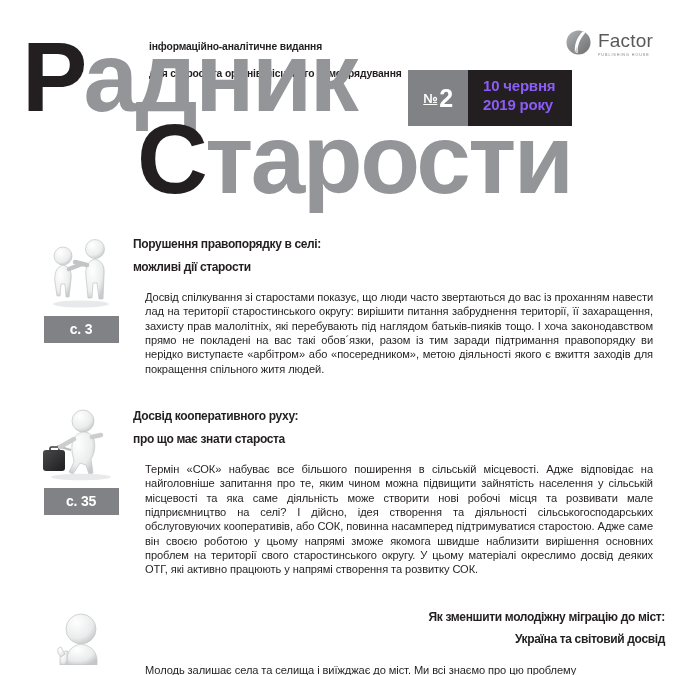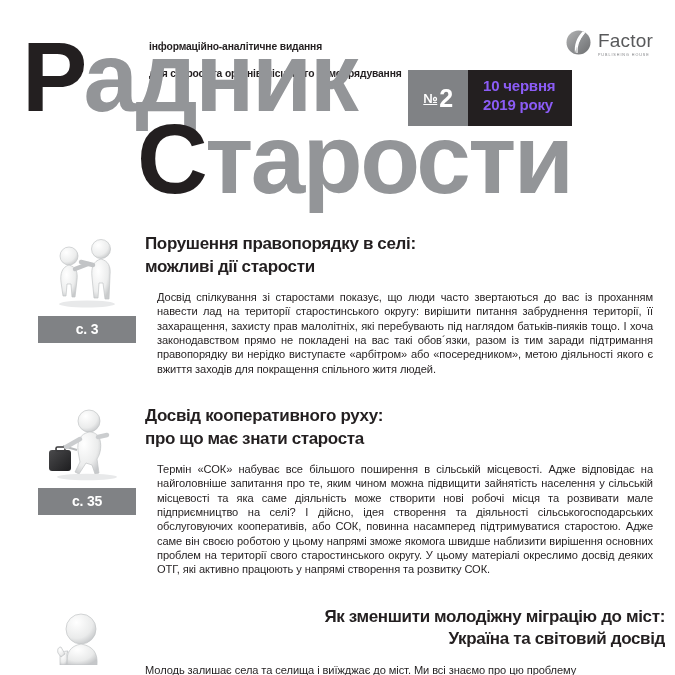--- a/index.html
+++ b/index.html
@@ -151,30 +151,30 @@
   }
   .fig-sm { height: 58px; }
   .page-badge {
     margin-top: 6px;
     background: #808285;
     color: #ffffff;
     font-size: 14px;
     font-weight: bold;
     letter-spacing: -0.2px;
     padding: 5px 0 6px 0;
-    width: 98px;
+    width: 75px;
     text-align: center;
   }
   .art-body {
     flex: 1 1 auto;
     padding-left: 9px;
     padding-top: 1px;
   }
   .art-title {
-    font-size: 17px;
+    font-size: 12px;
     font-weight: bold;
     line-height: 22.5px;
     letter-spacing: -0.35px;
     color: #231f20;
     margin: 0 0 3px 0;
     white-space: pre-line;
   }
   .art-text {
     font-size: 11.1px;
     line-height: 14.35px;

